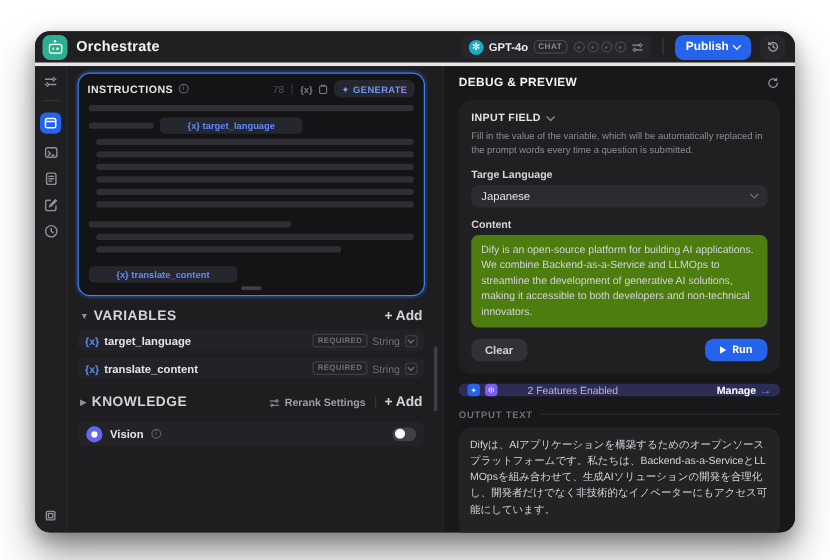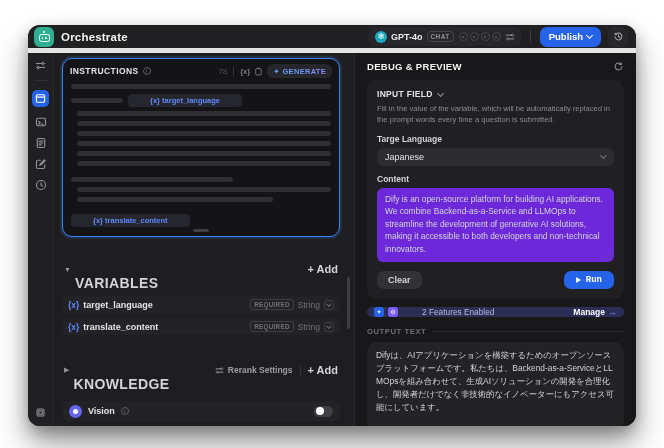--- a/index.html
+++ b/index.html
@@ -7,21 +7,21 @@
   .stage { position:relative; width:664px; height:448px; background:#ffffff; overflow:hidden; }
 
   .window {
     position:absolute; left:28px; top:25px; width:608px; height:401px;
     background:#1c1c1f; border-radius:12px; overflow:hidden;
     box-shadow:0 18px 32px rgba(0,0,0,.38), 0 6px 14px rgba(0,0,0,.25);
     display:flex; flex-direction:column;
   }
 
   
-  .topbar { height:28px; flex:none; background:#202023; border-bottom:5px solid #e5e5e5;
+  .topbar { height:28px; flex:none; background:#202023; border-bottom:3px solid #e5e5e5;
     display:flex; align-items:center; padding:0 8px 0 6px; gap:7px; }
   .app-icon { width:20px; height:20px; border-radius:6px; background:#2fae91; display:flex; align-items:center; justify-content:center; }
   .robot { width:11px; height:8px; border:1.3px solid #fff; border-radius:2.5px; position:relative; margin-top:2px; }
   .robot::before, .robot::after { content:""; position:absolute; top:2px; width:1.6px; height:2.6px; background:#fff; border-radius:1px; }
   .robot::before { left:2px; } .robot::after { right:2px; }
   .robot .ant { position:absolute; left:3.6px; top:-3.4px; width:1.6px; height:2.2px; background:#fff; border-radius:1px; }
   .win-title { font-size:11.5px; font-weight:700; color:#f4f4f5; letter-spacing:.2px; }
   .tb-spacer { flex:1; }
 
   .model-pill { display:flex; align-items:center; gap:4px; background:#27272b; border-radius:6px; height:19px; padding:0 6px; }
@@ -67,21 +67,21 @@
   .skel { padding:3px 8px 0; }
   .bar { height:5px; border-radius:2.5px; background:#2e2e33; margin-bottom:5px; }
   .skel-row { display:flex; align-items:center; gap:5px; margin-bottom:4px; }
   .skel-row .bar { margin-bottom:0; }
   .vtag { display:inline-block; background:#26262e; border-radius:4px; padding:2px 22px; font-size:7.5px; font-weight:600; color:#5f8afc; white-space:nowrap; }
   .indent { margin-left:6px; }
   .drag-handle { position:absolute; bottom:4px; left:50%; margin-left:-8px; width:16px; height:3px; border-radius:2px; background:#3f3f46; }
 
   .sec-head { display:flex; align-items:center; margin-top:10px; padding:0 2px; }
   .sec-car { color:#8f9099; font-size:7px; margin-right:4px; }
-  .sec-title { font-size:14px; font-weight:700; letter-spacing:.4px; color:#d4d4d8;margin-top:28px; }
+  .sec-title { font-size:11px; font-weight:700; letter-spacing:.4px; color:#d4d4d8; }
   .sec-spacer { flex:1; }
   .add-btn { font-size:11px; font-weight:700; color:#d4d4d8; }
   .rerank { display:flex; align-items:center; gap:4px; color:#9d9da6; font-size:8.5px; font-weight:600; }
   .sec-vsep { width:1px; height:10px; background:#35353b; margin:0 7px; }
 
   .var-row { height:17px; margin-top:5px; background:#232327; border-radius:6px; display:flex; align-items:center; padding:0 6px; gap:4px; }
   .var-x { font-size:8.5px; font-weight:700; color:#5f8afc; }
   .var-name { font-size:9px; font-weight:600; color:#e4e4e7; }
   .var-spacer { flex:1; }
   .req-pill { font-size:6.3px; font-weight:600; letter-spacing:.3px; color:#6f6f78; border:1px solid #3d3d44; border-radius:3px; padding:1px 3px; }
@@ -104,21 +104,21 @@
 
   .input-card { margin-top:8px; background:#202023; border-radius:10px; padding:9px 10px 10px; }
   .if-head { display:flex; align-items:center; gap:5px; }
   .if-title { font-size:8.5px; font-weight:700; letter-spacing:.3px; color:#e4e4e7;text-align:center; }
   .if-head .chev { color:#8f9099; }
   .if-desc { margin-top:4px; font-size:7.6px; line-height:1.5; color:#8a8a92; }
   .fld-label { margin-top:8px; font-size:8.5px; font-weight:700; color:#d4d4d8; }
   .select { margin-top:4px; height:18px; background:#2c2c30; border-radius:6px; display:flex; align-items:center; padding:0 8px; }
   .select-val { font-size:9px; color:#e4e4e7; }
   .select .chev { margin-left:auto; color:#71717a; }
-  .textarea { margin-top:4px; background:#6d28d9; border-radius:6px; padding:5px 8px 7px; font-size:8.4px; line-height:1.48; color:#d4d4d8; position:relative; }
+  .textarea { margin-top:4px; background:#4d7c0f; border-radius:6px; padding:5px 8px 7px; font-size:8.4px; line-height:1.48; color:#d4d4d8; position:relative; }
   .resize { position:absolute; right:3px; bottom:3px; width:6px; height:6px;
     border-right:1.3px solid #5b5b63; border-bottom:1.3px solid #5b5b63; border-radius:0 0 2px 0; transform:skew(-8deg,-8deg); opacity:.8; }
   .btn-row { margin-top:9px; display:flex; align-items:center;justify-content:flex-end; }
   .clear-btn { background:#313136; border-radius:7px; padding:4px 11px; font-size:9px; font-weight:600; color:#d4d4d8; }
   .run-btn { margin-left:auto; background:#2563eb; border-radius:7px; padding:4px 12px; display:flex; align-items:center; gap:5px;
     font-size:9px; font-weight:700; color:#fff;font-family:Liberation Mono, monospace; }
   .play { width:0; height:0; border-left:5px solid #fff; border-top:3.5px solid transparent; border-bottom:3.5px solid transparent; }
 
   .features-bar { margin-top:8px; height:19px; background:#2b2d55; border-radius:7px; display:flex; align-items:center; padding:0 7px; gap:4px; }
   .feat-ic { width:10px; height:10px; border-radius:3px; display:flex; align-items:center; justify-content:center; font-size:6px; color:#fff; }

